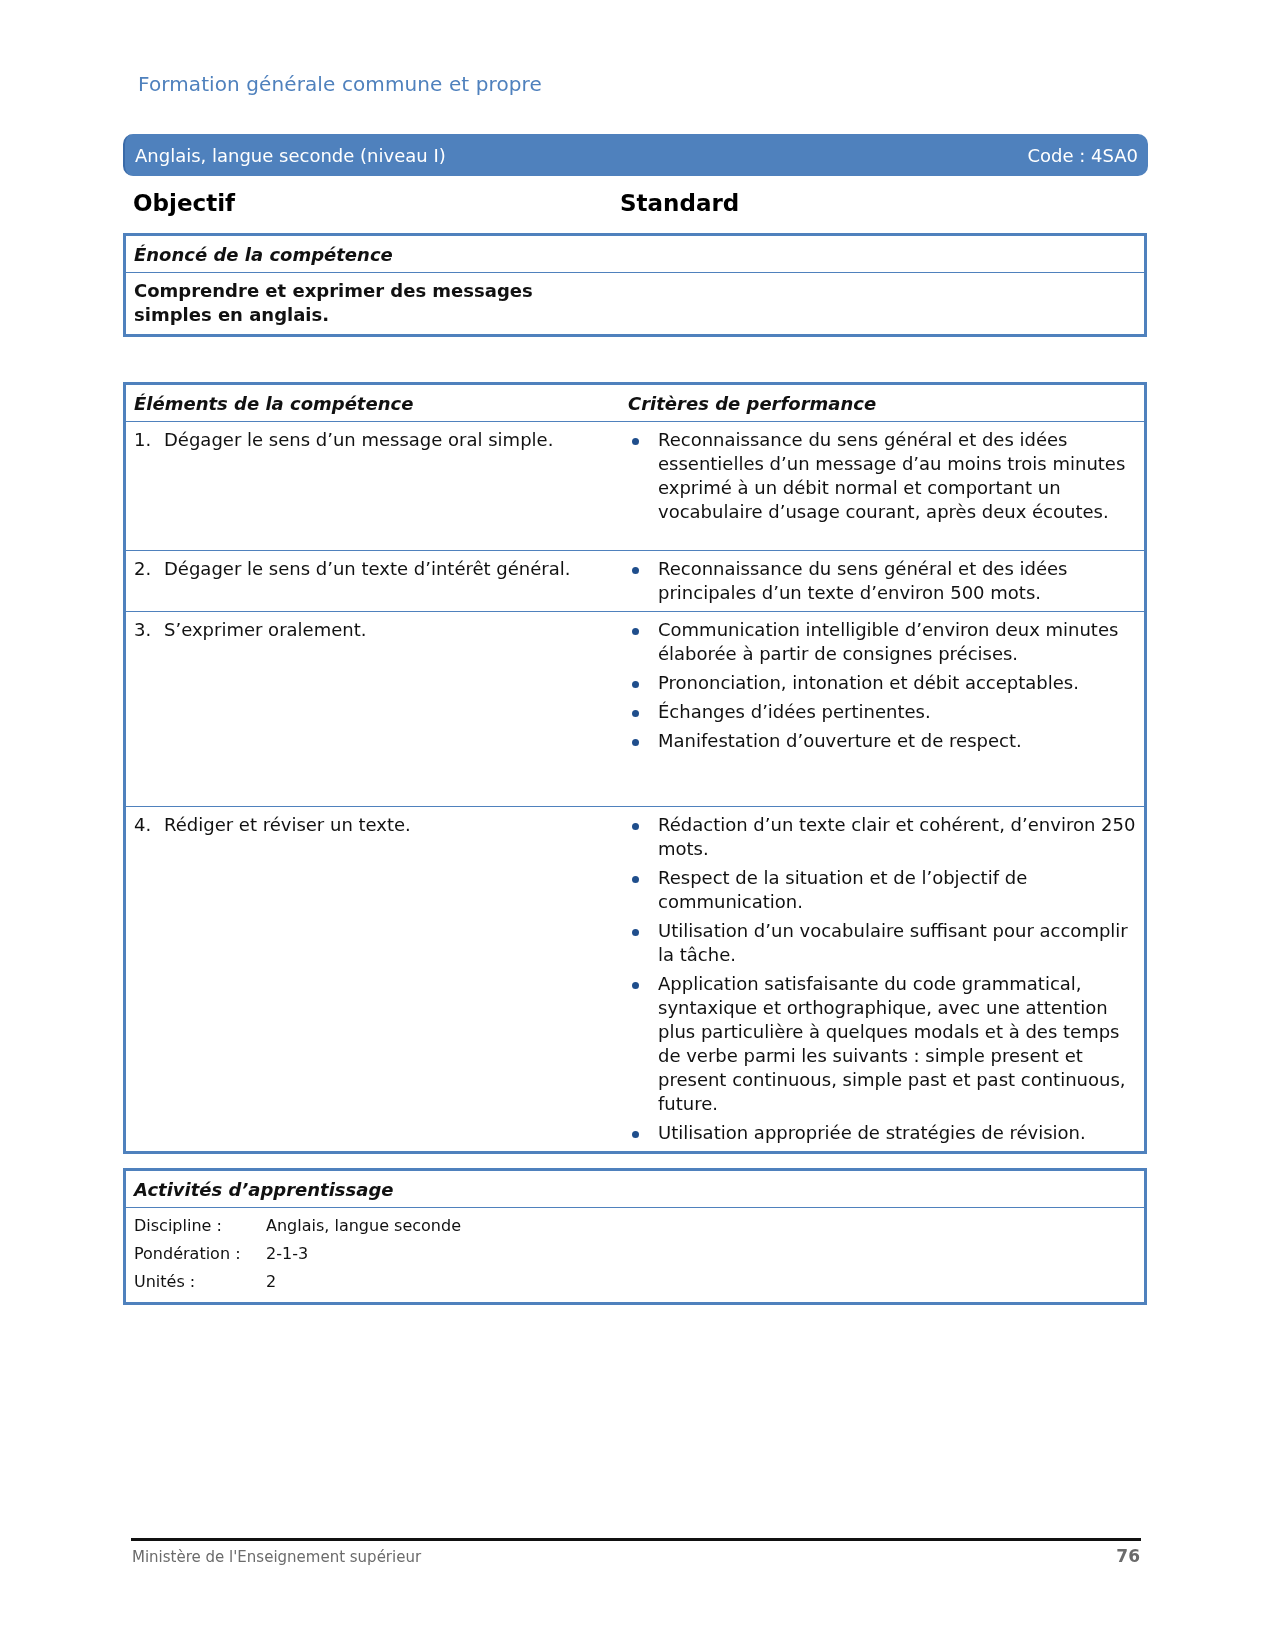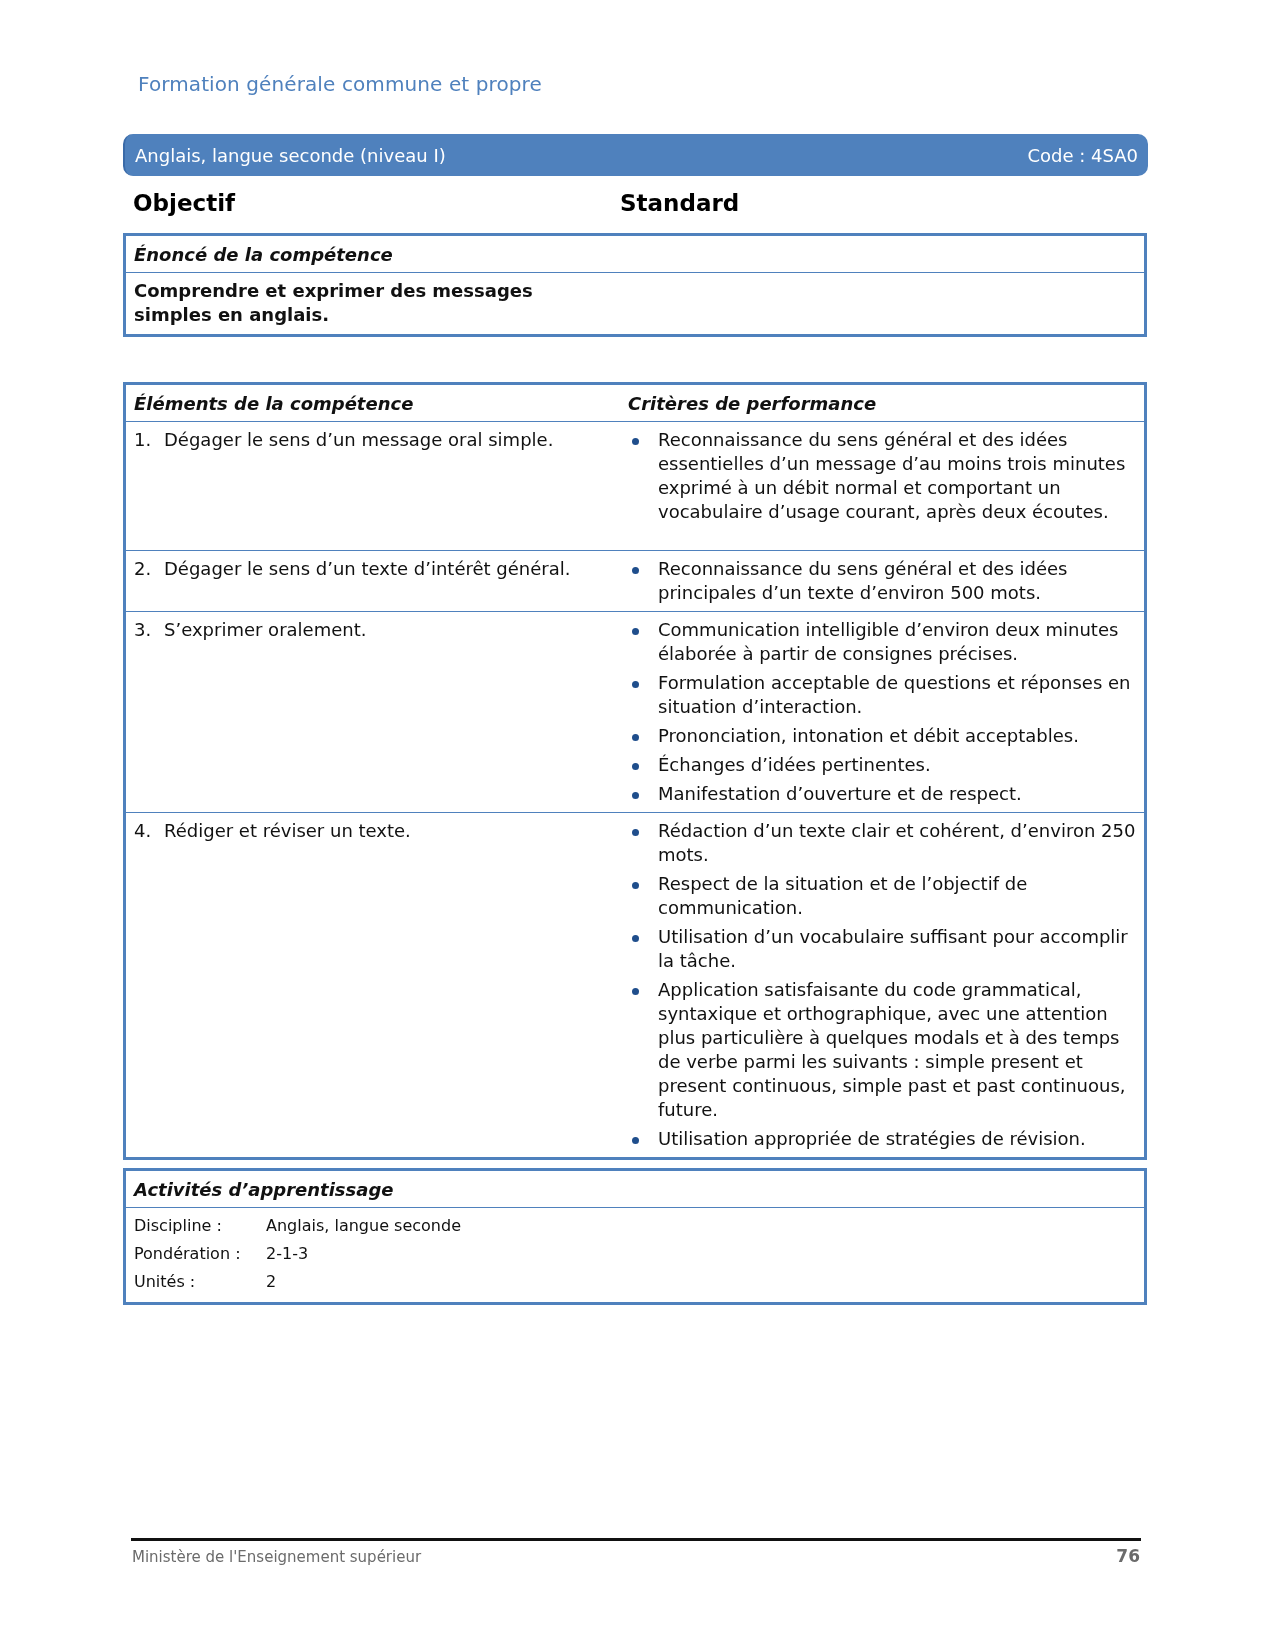--- a/index.html
+++ b/index.html
@@ -135,24 +135,20 @@
           </div>
         </div>
         <div class="cell-r">
           <ul class="crit">
             <li>
               <span class="bullet"></span>
               <span>Communication intelligible d’environ deux minutes élaborée à partir de consignes précises.</span>
             </li>
             <li>
               <span class="bullet"></span>
-              <span>Formulation acceptable de questions et réponses en situation d’interaction.</span>
-            </li>
-            <li>
-              <span class="bullet"></span>
               <span>Prononciation, intonation et débit acceptables.</span>
             </li>
             <li>
               <span class="bullet"></span>
               <span>Échanges d’idées pertinentes.</span>
             </li>
             <li>
               <span class="bullet"></span>
               <span>Manifestation d’ouverture et de respect.</span>
             </li>

